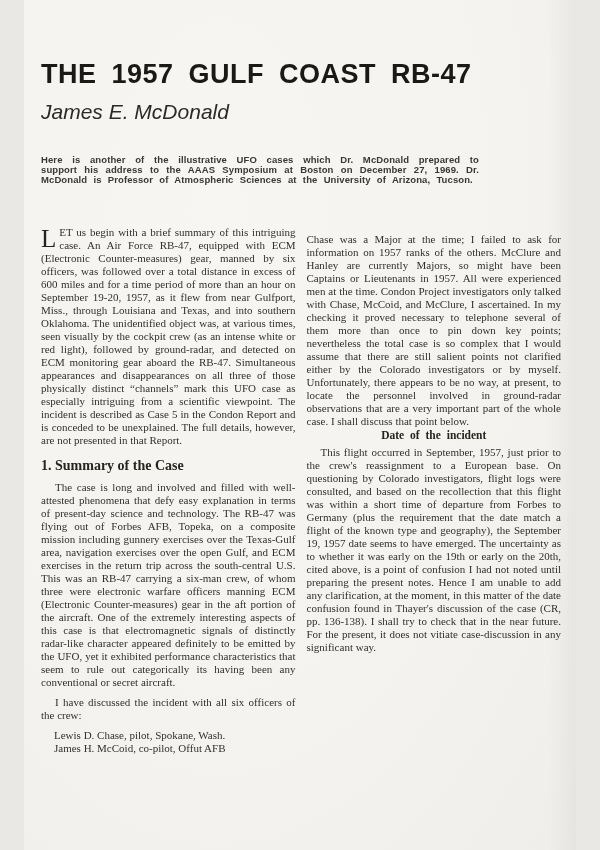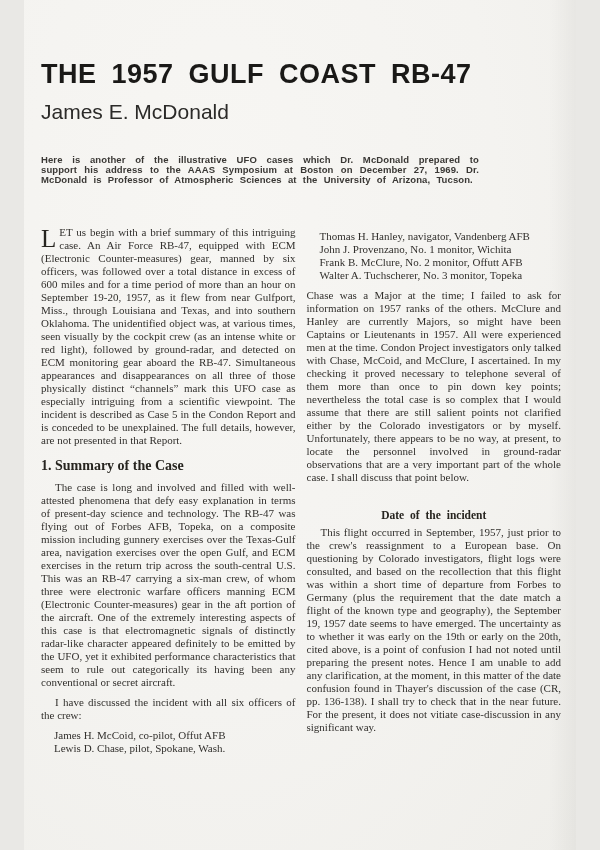--- a/index.html
+++ b/index.html
@@ -28,20 +28,21 @@
     font-size: 27px;
     line-height: 33px;
     letter-spacing: 0.5px;
     word-spacing: 7px;
     color: #1a1917;
   }
   .title span { display: block; }
   .author {
     margin-top: 9px;
     font-family: "Liberation Sans", sans-serif;
+    font-style: italic;
     font-size: 21px;
     line-height: 24px;
     color: #2b2a28;
   }
   .lede {
     margin: 31px 0 12px 0;
     width: 438px;
     font-family: "Liberation Sans", sans-serif;
     font-weight: bold;
     font-size: 9.5px;
@@ -74,21 +75,21 @@
     color: #26241f;
   }
   .section-heading {
     margin: 12px 0 9px 0;
     font-size: 14px;
     font-weight: bold;
     text-align: left;
     color: #26241f;
   }
   .date-heading {
-    margin: 25px 0 4px 0;
+    margin: 1px 0 4px 0;
     font-size: 11.5px;
     font-weight: bold;
     text-align: center;
     word-spacing: 3px;
     color: #26241f;
   }
   .crew {
     list-style: none;
     margin: 7px 0 0 0;
     padding: 0 0 0 13px;
@@ -113,31 +114,25 @@
   <div class="columns">
 
     <div class="col">
       <p>
         <span class="dropcap">L</span><span>ET us begin with a brief summary of this intriguing case. An Air Force RB-47, equipped with ECM (Electronic Counter-measures) gear, manned by six officers, was followed over a total distance in excess of 600 miles and for a time period of more than an hour on September 19-20, 1957, as it flew from near Gulfport, Miss., through Louisiana and Texas, and into southern Oklahoma. The unidentified object was, at various times, seen visually by the cockpit crew (as an intense white or red light), followed by ground-radar, and detected on ECM monitoring gear aboard the RB-47. Simultaneous appearances and disappearances on all three of those physically distinct “channels” mark this UFO case as especially intriguing from a scientific viewpoint. The incident is described as Case 5 in the Condon Report and is conceded to be unexplained. The full details, however, are not presented in that Report.</span>
       </p>
       <h2 class="section-heading">1. Summary of the Case</h2>
       <p class="indent">The case is long and involved and filled with well-attested phenomena that defy easy explanation in terms of present-day science and technology. The RB-47 was flying out of Forbes AFB, Topeka, on a composite mission including gunnery exercises over the Texas-Gulf area, navigation exercises over the open Gulf, and ECM exercises in the return trip across the south-central U.S. This was an RB-47 carrying a six-man crew, of whom three were electronic warfare officers manning ECM (Electronic Counter-measures) gear in the aft portion of the aircraft. One of the extremely interesting aspects of this case is that electromagnetic signals of distinctly radar-like character appeared definitely to be emitted by the UFO, yet it exhibited performance characteristics that seem to rule out categorically its having been any conventional or secret aircraft.</p>
       <p class="indent spaced">I have discussed the incident with all six officers of the crew:</p>
       <ul class="crew">
+        <li>Lewis D. Chase, pilot, Spokane, Wash.</li>
         <li>James H. McCoid, co-pilot, Offut AFB</li>
-        <li>Lewis D. Chase, pilot, Spokane, Wash.</li>
       </ul>
     </div>
 
     <div class="col">
-      <ul class="crew top">
-        <li>Thomas H. Hanley, navigator, Vandenberg AFB</li>
-        <li>John J. Provenzano, No. 1 monitor, Wichita</li>
-        <li>Frank B. McClure, No. 2 monitor, Offutt AFB</li>
-        <li>Walter A. Tuchscherer, No. 3 monitor, Topeka</li>
-      </ul>
       <p class="spaced">Chase was a Major at the time; I failed to ask for information on 1957 ranks of the others. McClure and Hanley are currently Majors, so might have been Captains or Lieutenants in 1957. All were experienced men at the time. Condon Project investigators only talked with Chase, McCoid, and McClure, I ascertained. In my checking it proved necessary to telephone several of them more than once to pin down key points; nevertheless the total case is so complex that I would assume that there are still salient points not clarified either by the Colorado investigators or by myself. Unfortunately, there appears to be no way, at present, to locate the personnel involved in ground-radar observations that are a very important part of the whole case. I shall discuss that point below.</p>
       <h3 class="date-heading">Date of the incident</h3>
       <p class="indent">This flight occurred in September, 1957, just prior to the crew's reassignment to a European base. On questioning by Colorado investigators, flight logs were consulted, and based on the recollection that this flight was within a short time of departure from Forbes to Germany (plus the requirement that the date match a flight of the known type and geography), the September 19, 1957 date seems to have emerged. The uncertainty as to whether it was early on the 19th or early on the 20th, cited above, is a point of confusion I had not noted until preparing the present notes. Hence I am unable to add any clarification, at the moment, in this matter of the date confusion found in Thayer's discussion of the case (CR, pp. 136-138). I shall try to check that in the near future. For the present, it does not vitiate case-discussion in any significant way.</p>
     </div>
 
   </div>
 </div>
 
 </body></html>

